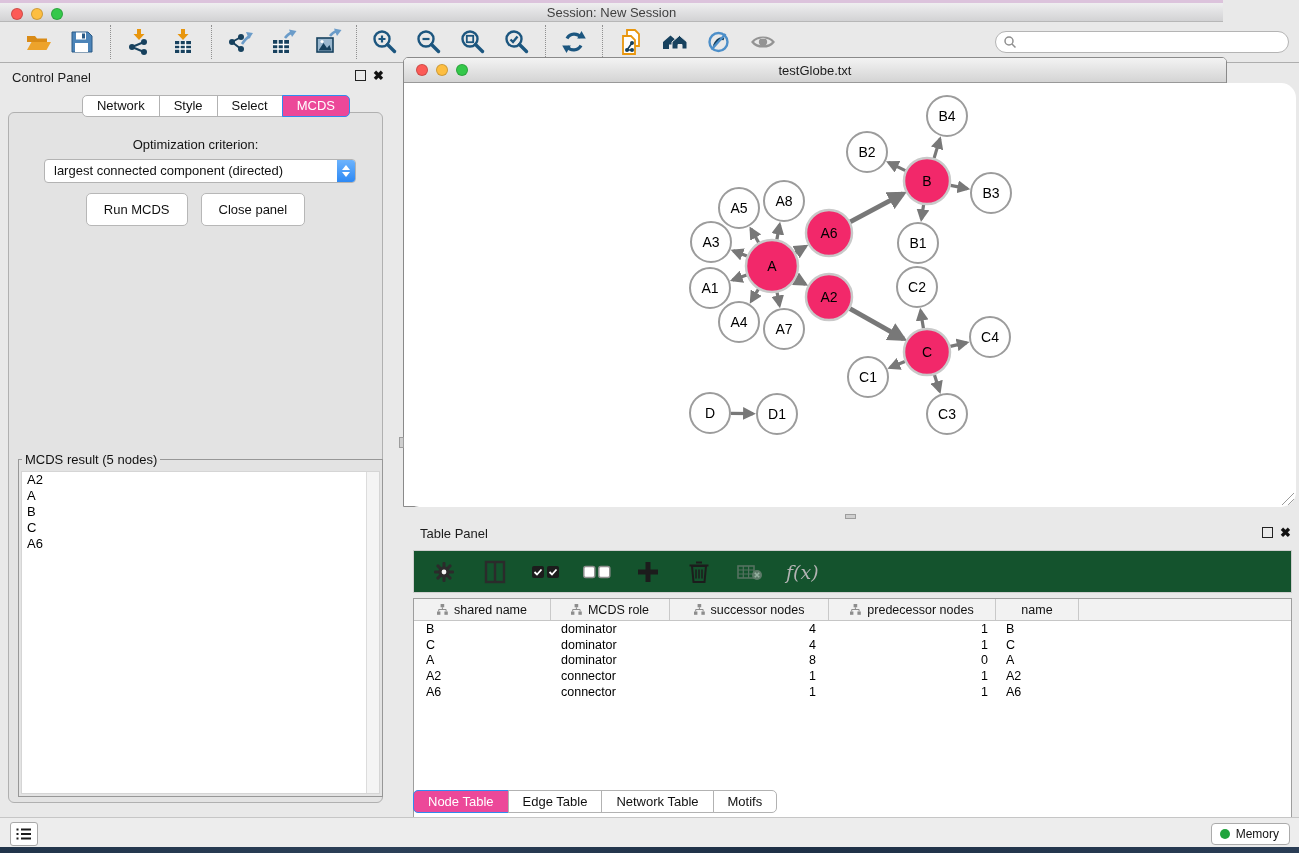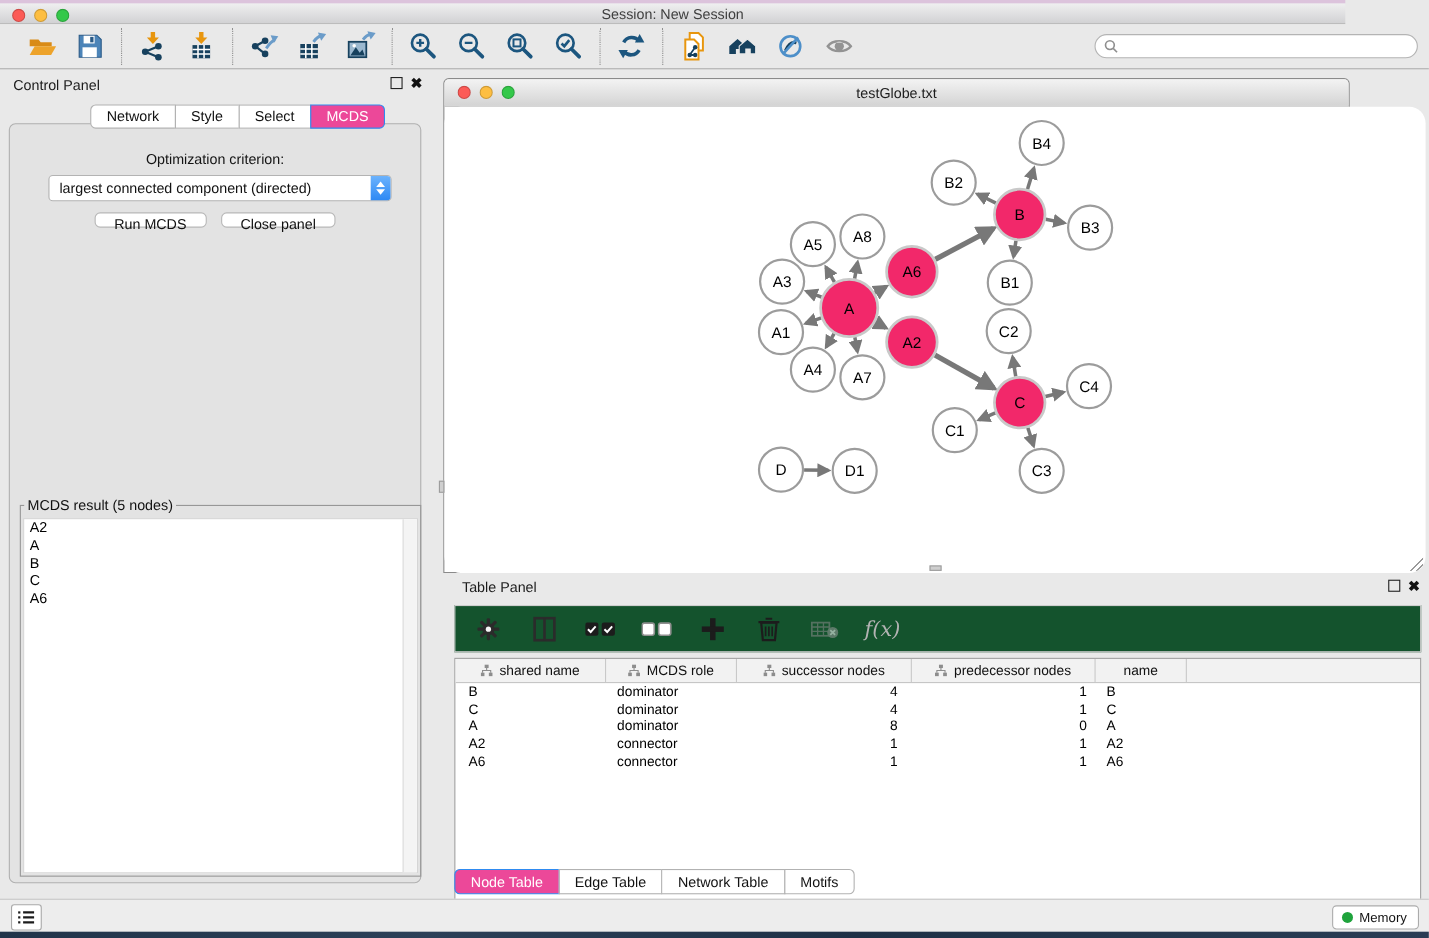--- a/index.html
+++ b/index.html
@@ -37,31 +37,31 @@
     background:#e3e3e3;border:1px solid #b0b0b0;border-radius:6px;}
   .opt-label{position:absolute;left:0;right:0;top:24px;text-align:center;font-size:13px;color:#141414;}
   .dropdown{position:absolute;left:35px;top:46px;width:312px;height:24px;background:#fff;
     border:1px solid #b3b3b3;border-radius:4px;box-sizing:border-box;}
   .dropdown .val{position:absolute;left:9px;top:3px;font-size:13px;color:#111;}
   .stepper{position:absolute;right:0;top:0;bottom:0;width:18px;border-radius:0 3px 3px 0;
     background:linear-gradient(#6cb3fd,#2e89f4);display:flex;flex-direction:column;align-items:center;justify-content:center;gap:2px;}
   .chev{width:0;height:0;border-left:4px solid transparent;border-right:4px solid transparent;}
   .chev.up{border-bottom:5px solid #fff;} .chev.down{border-top:5px solid #fff;}
   .btn-row{position:absolute;left:0;right:0;top:80px;display:flex;justify-content:center;gap:13px;}
-  .macbtn{height:14px;line-height:20px;padding:0 17px;background:#fff;border:1px solid #b7b7b7;
+  .macbtn{height:33px;line-height:20px;padding:0 17px;background:#fff;border:1px solid #b7b7b7;
     border-radius:5px;font-size:13px;color:#111;}
   .result-fs{position:absolute;left:9px;top:346px;width:365px;height:338px;box-sizing:border-box;
     border:1px solid #979797;}
   .result-legend{position:absolute;left:3px;top:-8px;background:#e3e3e3;padding:0 3px;font-size:13px;color:#111;}
   .result-list{position:absolute;left:2px;top:11px;right:2px;bottom:2px;background:#fff;border:1px solid #d5d5d5;box-sizing:border-box;}
   .result-scroll{position:absolute;right:0;top:0;bottom:0;width:12px;background:#f4f4f4;border-left:1px solid #dcdcdc;}
   .result-item{font-size:13px;line-height:16px;padding:0 5px;color:#000;}
   .result-item:first-child{padding-top:3px;}
   
-  .net-window{position:absolute;left:403px;top:71px;width:824px;height:450px;box-sizing:border-box;
+  .net-window{position:absolute;left:403px;top:57px;width:824px;height:450px;box-sizing:border-box;
     background:#fff;border:1px solid #8a8a8a;border-radius:5px 5px 0 0;}
   .net-titlebar{position:relative;height:24px;background:linear-gradient(#f3f3f3,#d4d4d4);
     border-bottom:1px solid #999;border-radius:4px 4px 0 0;display:flex;align-items:center;justify-content:center;
     font-size:13px;color:#1c1c1c;}
   .net-titlebar .lights{left:12px;top:6px;}
   .net-canvas{position:relative;width:892px;height:424px;background:#fff;overflow:hidden;border-radius:15px;}
   .grip{position:absolute;right:2px;bottom:2px;width:14px;height:14px;
     background:repeating-linear-gradient(135deg,transparent 0 3px,#9a9a9a 3px 4px);
     clip-path:polygon(100% 0,100% 100%,0 100%);}
   .split-handle-v{position:absolute;left:399px;top:437px;width:5px;height:11px;background:#cfcfcf;border:1px solid #9d9d9d;box-sizing:border-box;}

